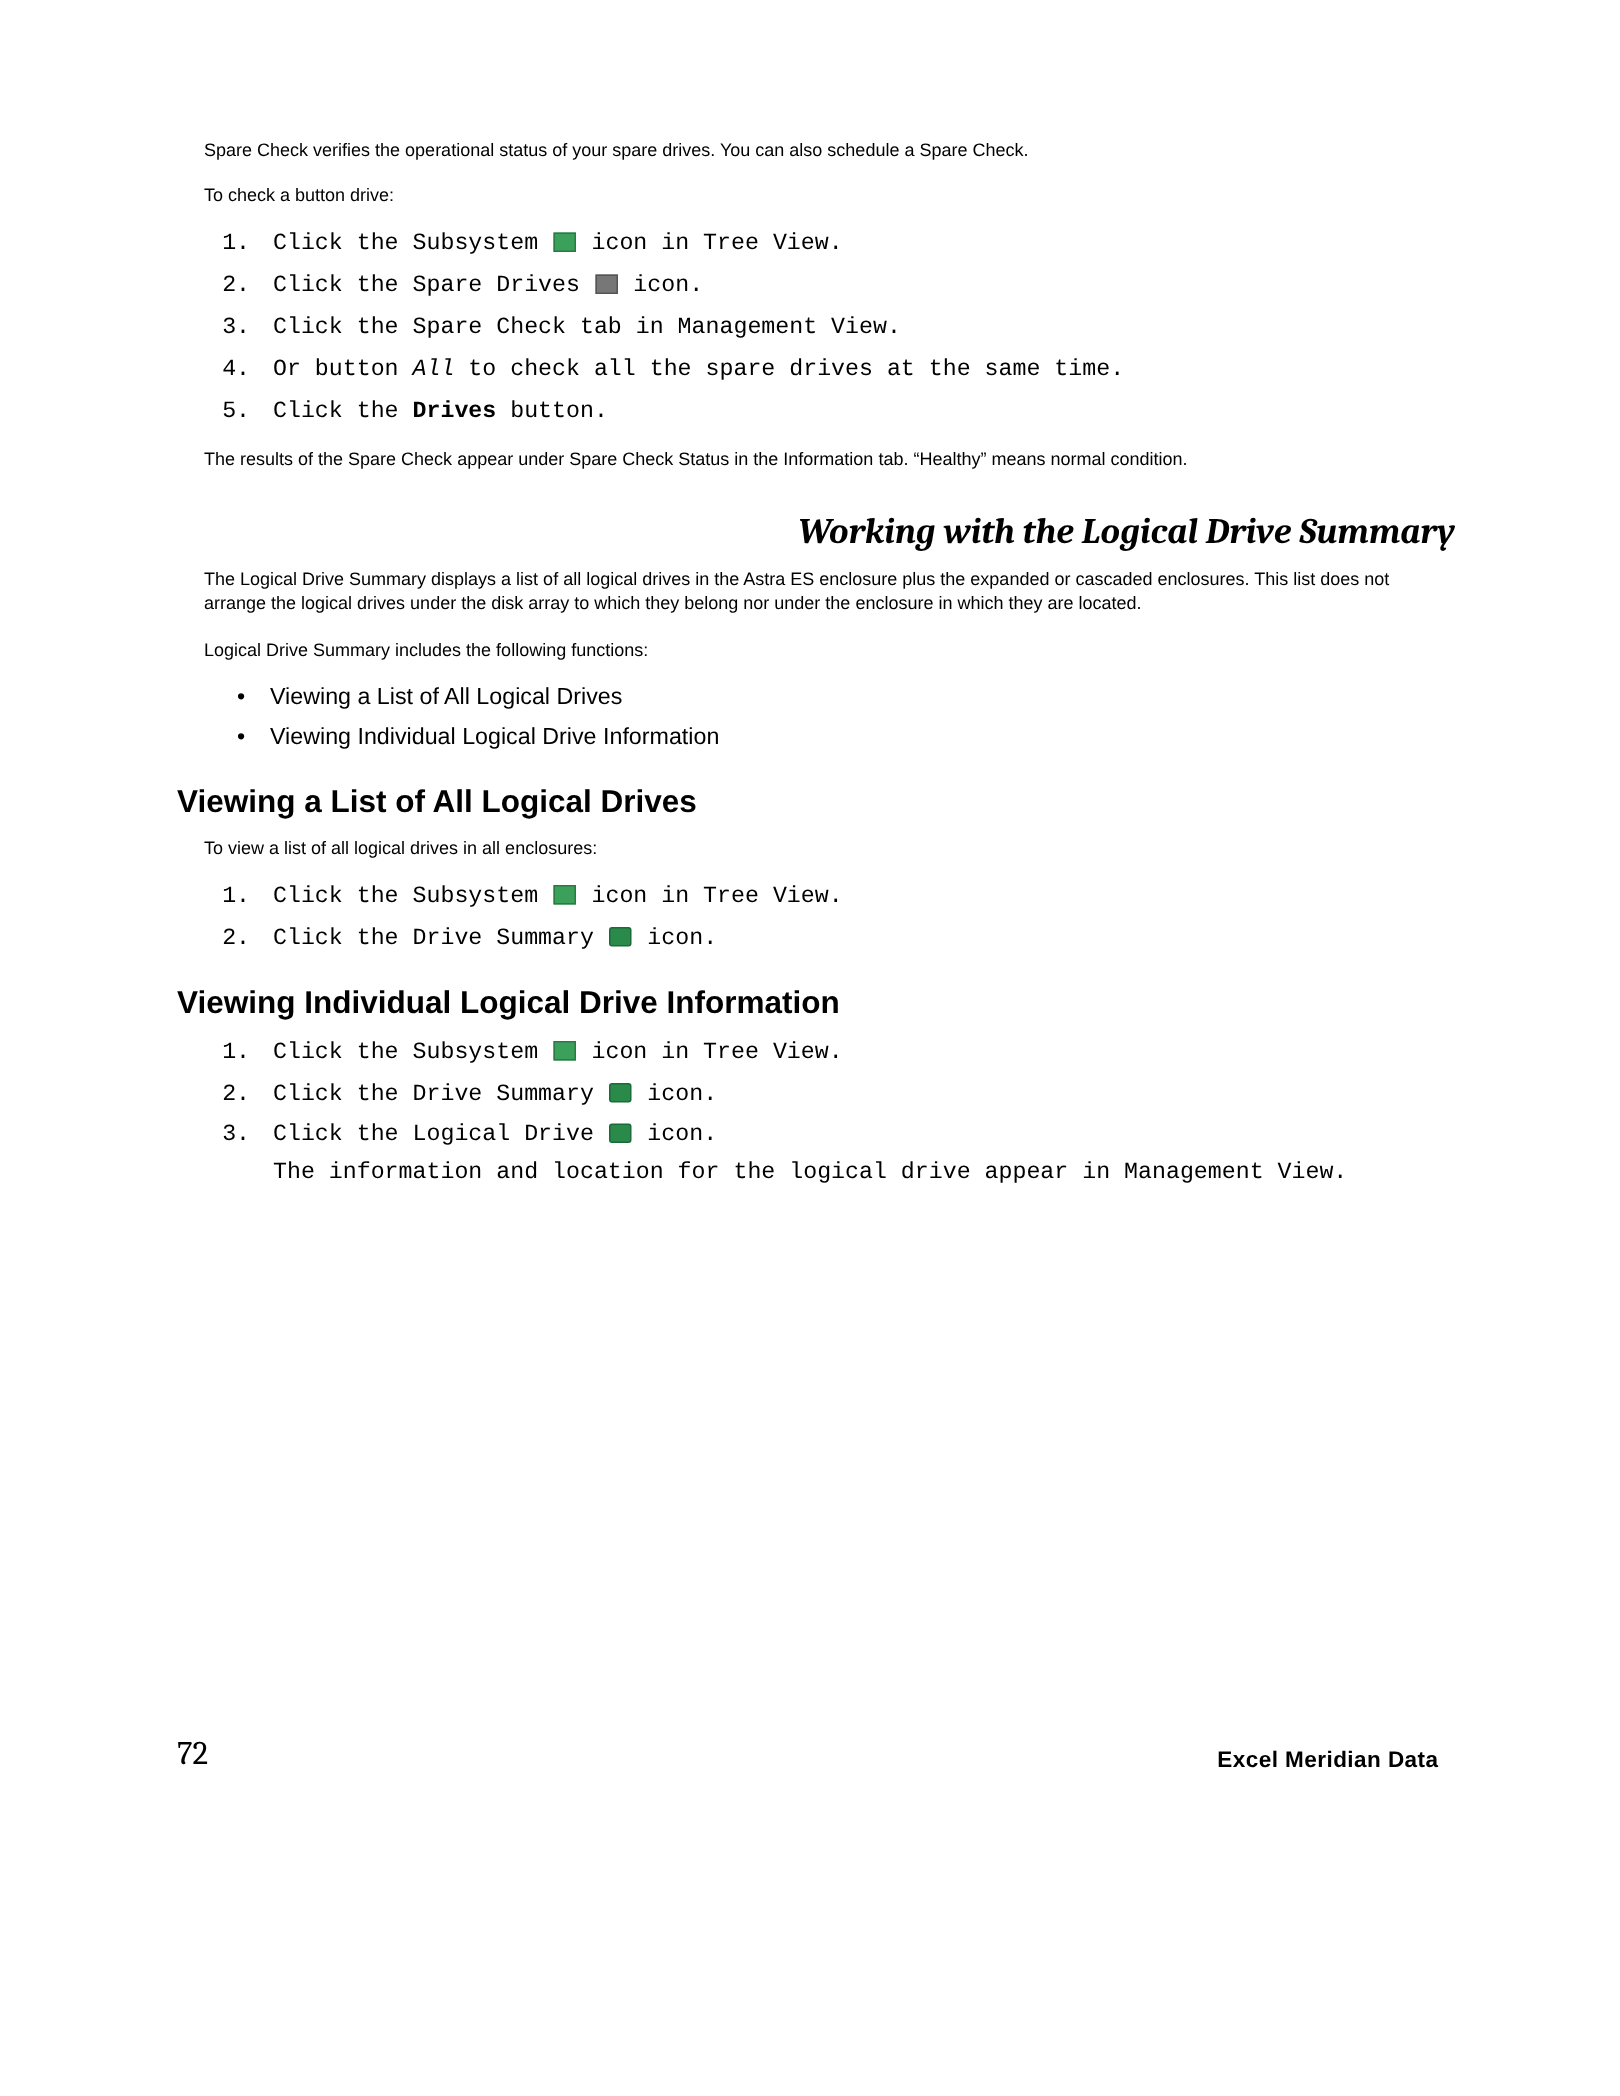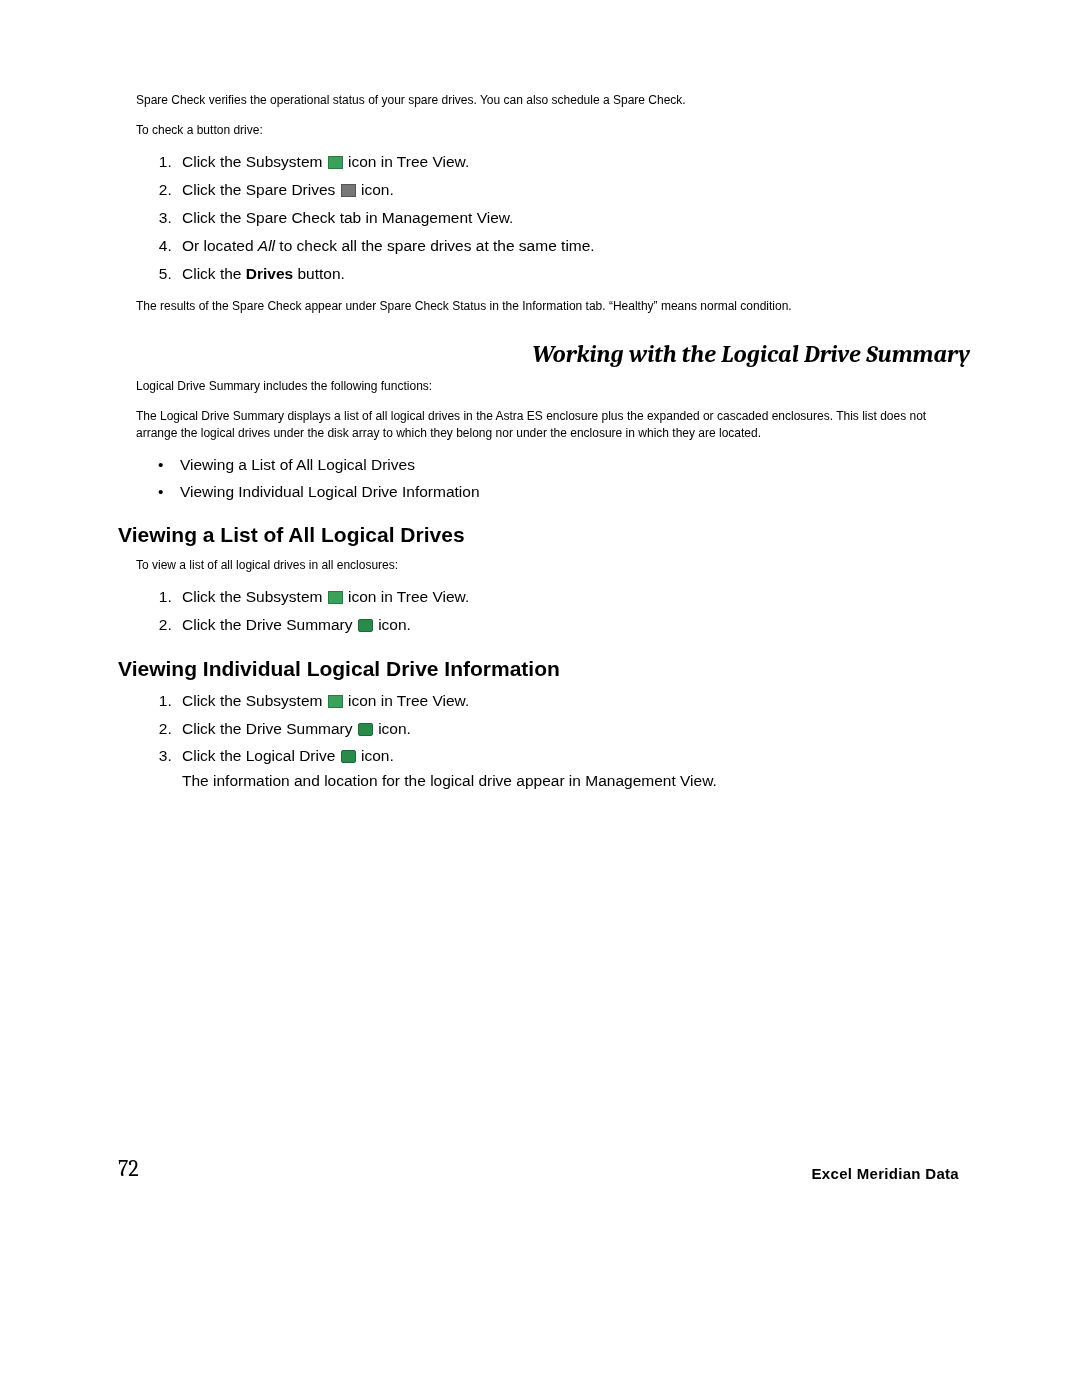--- a/index.html
+++ b/index.html
@@ -37,20 +37,21 @@
   }
   ol.numlist {
     list-style: decimal;
     margin-left: 58px;
     font-size: 15.5px;
   }
   ol.numlist li {
     padding-left: 6px;
     margin-bottom: 7px;
     line-height: 1.35;
+    font-family: Liberation Mono, monospace;
   }
   ol.numlist li .cont {
     margin-top: 4px;
   }
   ul.bullets {
     list-style: none;
     margin-left: 38px;
     font-size: 15.5px;
   }
   ul.bullets li {
@@ -111,34 +112,34 @@
       <span>Click the Subsystem </span><span class="icon-box icon-subsystem"></span><span> icon in Tree View.</span>
     </li>
     <li>
       <span>Click the Spare Drives </span><span class="icon-box icon-spare"></span><span> icon.</span>
     </li>
     <li>
       <span>Click the Spare Check tab in Management View.</span>
     </li>
     <li>
       <div class="cont">
-        <span>Or located </span><span class="italic">All</span><span> to check all the spare drives at the same time.</span>
+        <span>Or button </span><span class="italic">All</span><span> to check all the spare drives at the same time.</span>
       </div>
     </li>
     <li>
       <span>Click the </span><span class="bold">Drives</span><span> button.</span>
     </li>
   </ol>
 
   <div class="spacer-sm"></div>
   <div class="body-text">The results of the Spare Check appear under Spare Check Status in the Information tab. “Healthy” means normal condition.</div>
 
   <div class="h1">Working with the Logical Drive Summary</div>
+  <div class="body-text">The Logical Drive Summary displays a list of all logical drives in the Astra ES enclosure plus the expanded or cascaded enclosures. This list does not arrange the logical drives under the disk array to which they belong nor under the enclosure in which they are located.</div>
   <div class="body-text">Logical Drive Summary includes the following functions:</div>
-  <div class="body-text">The Logical Drive Summary displays a list of all logical drives in the Astra ES enclosure plus the expanded or cascaded enclosures. This list does not arrange the logical drives under the disk array to which they belong nor under the enclosure in which they are located.</div>
 
   <ul class="bullets">
     <li><span>Viewing a List of All Logical Drives</span></li>
     <li><span>Viewing Individual Logical Drive Information</span></li>
   </ul>
 
   <div class="spacer-md"></div>
 
   <div class="h2">Viewing a List of All Logical Drives</div>
   <div class="body-text">To view a list of all logical drives in all enclosures:</div>

